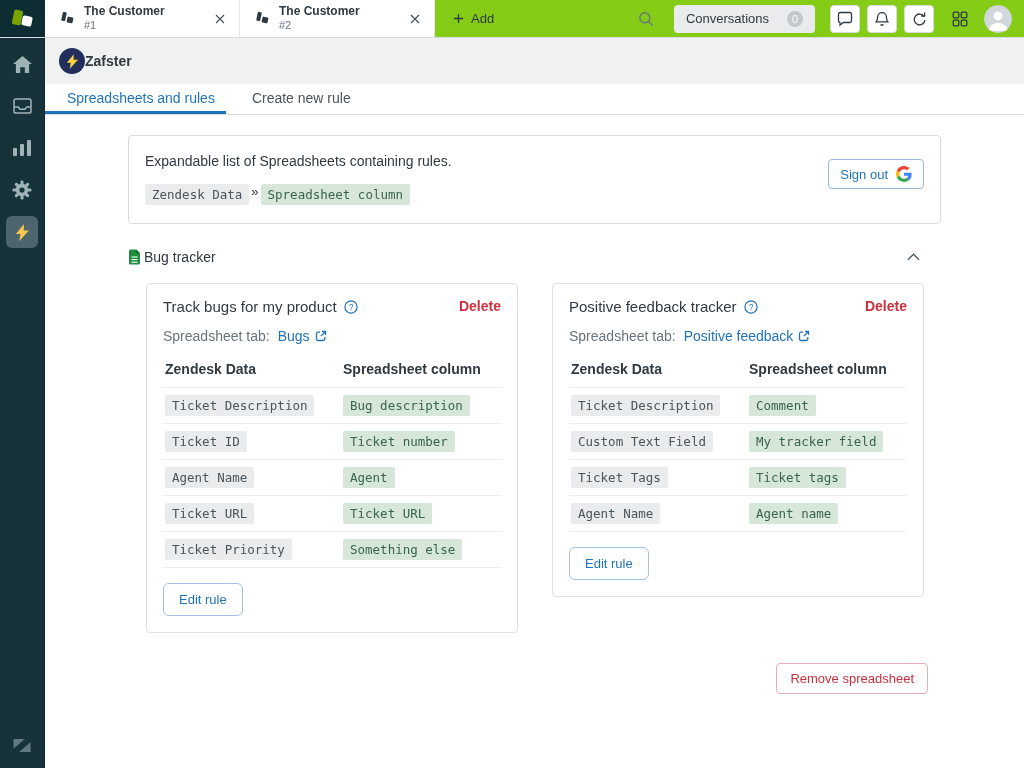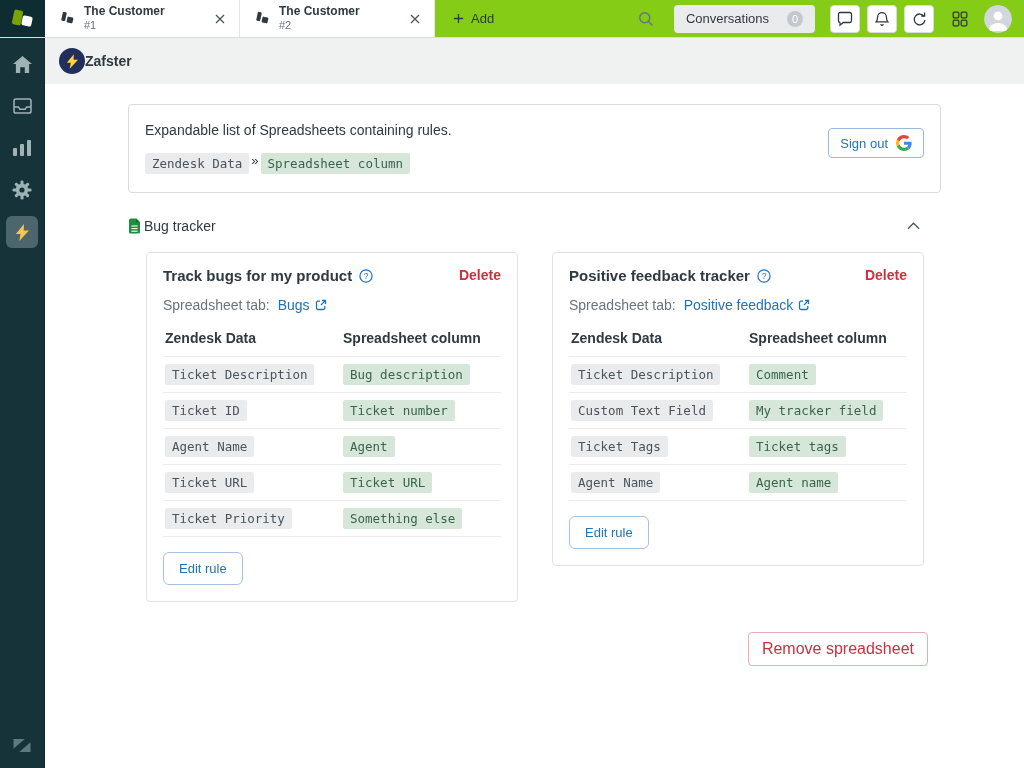--- a/index.html
+++ b/index.html
@@ -98,36 +98,36 @@
   
   .sheet-row { margin-top:25px; display:flex; align-items:center; }
   .sheet-name { font-size:14px; color:#2f3941; margin-left:3px; }
   .sheet-collapse { margin-left:auto; margin-right:18px; background:none; border:none; padding:3px; cursor:pointer; display:flex; }
 
   
   .cards { display:flex; gap:34px; margin-top:18px; padding-left:18px; align-items:flex-start; }
   .rule-card { width:372px; border:1px solid #e0e3e5; border-radius:4px; padding:14px 16px 16px; background:#fff; }
   .card-head { display:flex; align-items:flex-start; }
   .card-title-wrap { display:flex; align-items:center; gap:7px; }
-  .card-title { font-size:15px; font-weight:700; color:#2f3941; }
+  .card-title { font-size:15px; font-weight:400; color:#2f3941; }
   .delete-btn { margin-left:auto; background:none; border:none; color:#cc2f3e; font-size:14px; font-weight:600; cursor:pointer; padding:0; font-family:inherit; }
   .card-sub { margin-top:13px; font-size:14px; color:#68737d; display:flex; align-items:flex-end; gap:8px; }
   .tab-link { color:#1f73b7; text-decoration:none; display:inline-flex; align-items:center; gap:5px; cursor:pointer; }
 
   .map-table { margin-top:17px; }
   .map-header { display:grid; grid-template-columns:178px 1fr; font-size:14px; font-weight:700; color:#2f3941; padding:0 0 10px 2px; border-bottom:1px solid #ebeef0; }
   .map-row { display:grid; grid-template-columns:178px 1fr; align-items:center; padding:7px 0 7px 2px; border-bottom:1px solid #ebeef0; min-height:35px; }
   .mono-pill { justify-self:start; font-family:"DejaVu Sans Mono", monospace; font-size:12.5px; padding:3px 7px; border-radius:2px; }
   .mono-pill.from { background:#e9ebed; color:#49545c; }
   .mono-pill.to { background:#d6e6d8; color:#39644c; }
 
   .edit-btn { margin-top:15px; border:1px solid #a5c0e2; border-radius:6px; background:#fff; color:#1f73b7; font-size:13px; padding:8px 15px; cursor:pointer; font-family:inherit; }
 
   .remove-row { display:flex; justify-content:flex-end; margin-top:30px; padding-right:13px; }
-  .remove-btn { border:1px solid #e5aeb4; border-radius:4px; background:#fff; color:#cc2f3e; font-size:16px; padding:7px 13px; cursor:pointer; font-family:inherit; }
+  .remove-btn { border:1px solid #e5aeb4; border-radius:4px; background:#fff; color:#cc2f3e; font-size:13px; padding:7px 13px; cursor:pointer; font-family:inherit; }
 </style>
 </head>
 <body>
 
 <div class="screen">
 
   <header class="topbar">
     <div class="logo-block">
       <div class="logo-shapes">
         <div class="logo-green"></div>
@@ -268,20 +268,24 @@
 
     <div class="app-header">
       <span class="app-avatar">
         <svg width="13" height="15" viewBox="0 0 16 18">
             <path d="M9.6 0 L1 10.6 h4.9 L4.6 18 L14.8 6.8 H9.3 Z" fill="#ffd43b"></path>
           </svg>
       </span>
       <span class="app-name">Zafster</span>
     </div>
 
+    <div class="app-tabs">
+      <div class="app-tab active">Spreadsheets and rules</div>
+      <div class="app-tab inactive">Create new rule</div>
+    </div>
 
     <div class="content">
 
       <section class="info-box">
         <div class="info-text">Expandable list of Spreadsheets containing rules.</div>
         <div class="pill-row">
           <span class="pill gray">Zendesk Data</span>
           <span class="pill-sep">»</span>
           <span class="pill green">Spreadsheet column</span>
         </div>

